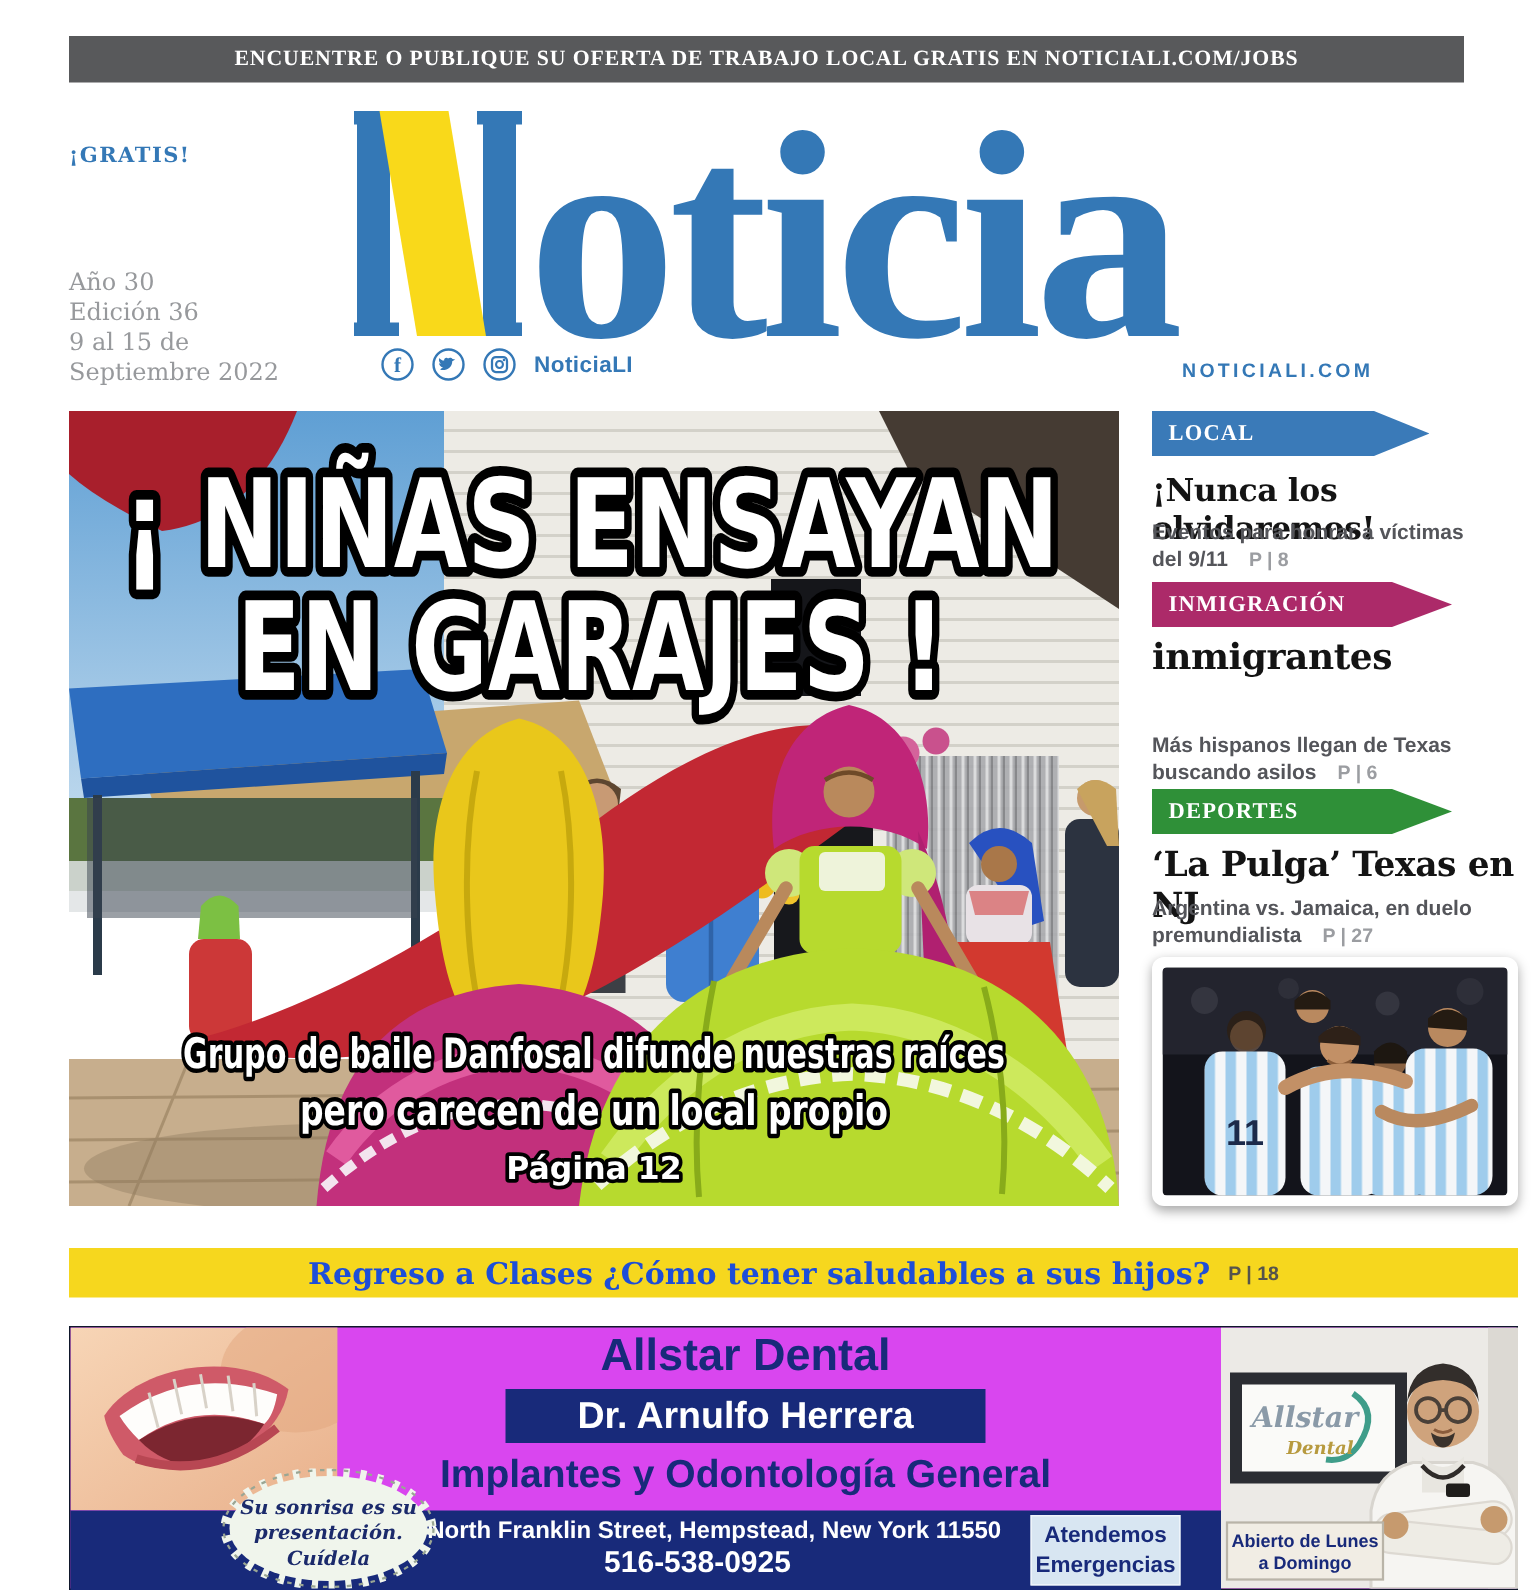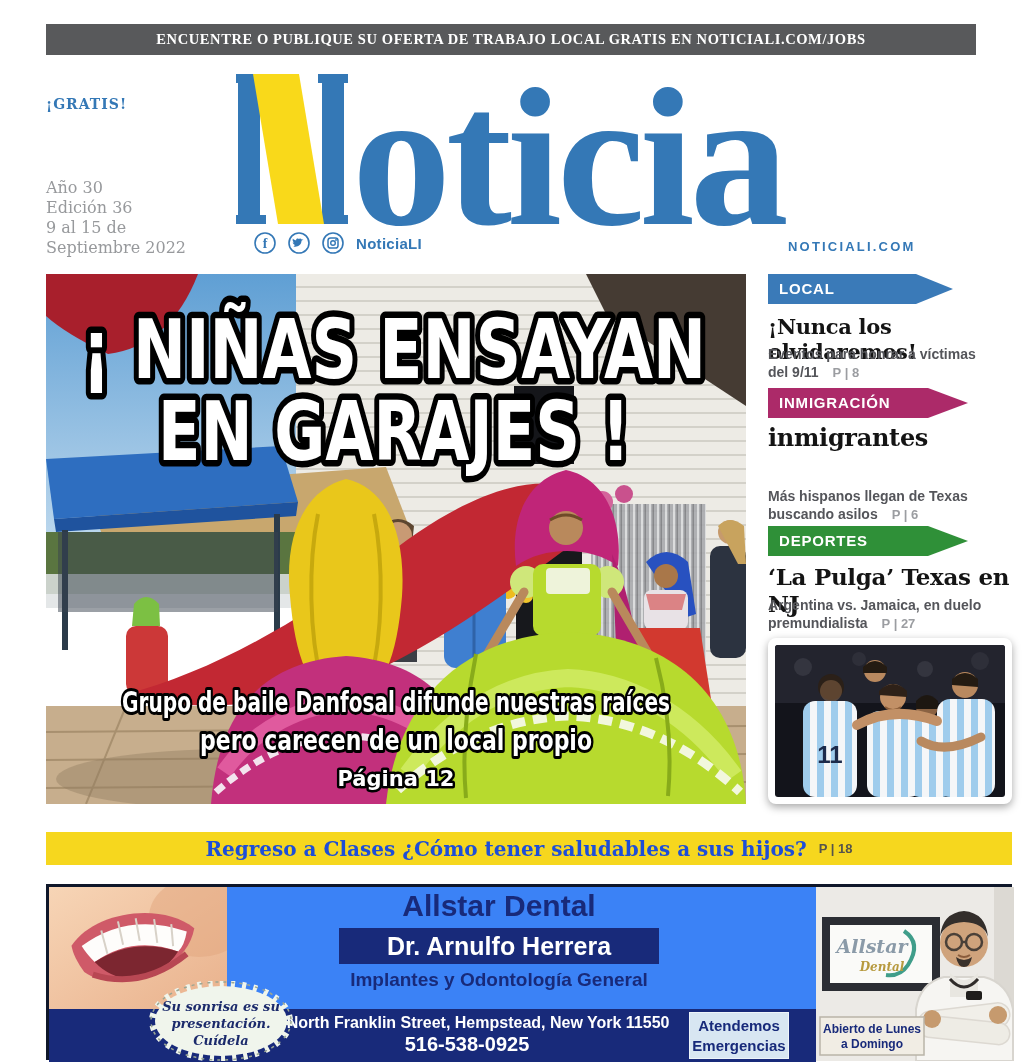--- a/index.html
+++ b/index.html
@@ -38,20 +38,21 @@
 
   
   .main-photo { left:46px; top:262px; width:700px; height:530px; }
   .main-photo svg { display:block; width:700px; height:530px; }
 
   
   .banner {
     height:30px; color:#ffffff; font-weight:bold; font-size:15px;
     letter-spacing:0.8px; line-height:30px; padding-left:11px;
     clip-path:polygon(0 0, 80% 0, 100% 50%, 80% 100%, 0 100%);
+    font-family:Liberation Serif, serif;
   }
   .banner.local { left:768px; top:262px; width:185px; background:#3a7ab8; }
   .banner.inmigracion { left:768px; top:376px; width:200px; background:#ac2a69; }
   .banner.deportes { left:768px; top:514px; width:200px; background:#2f9038; }
   .side-headline {
     left:768px; width:246px; color:#141414; font-family:"DejaVu Serif", serif;
     font-weight:bold; letter-spacing:-0.3px;
   }
   .hl-local { top:302px; font-size:21px; }
   .hl-inmigracion { top:413px; font-size:24px; line-height:1.1; }
@@ -76,37 +77,37 @@
     left:46px; top:820px; width:966px; height:33px; background:#f6d71e;
     display:flex; align-items:center; justify-content:center; gap:12px;
   }
   .strip-text {
     color:#1d4ed8; font-family:"DejaVu Serif", serif; font-weight:bold; font-size:20px;
   }
   .strip-page { color:#55544c; font-weight:bold; font-size:13px; }
 
   
   .ad {
-    left:46px; top:872px; width:966px; height:176px; background:#3b82f6;
-    border:3px solid #0f172a;
+    left:46px; top:872px; width:966px; height:176px; background:#d946ef;
+    border:1px solid #0f172a;
   }
   .ad-smile { left:0; top:0; width:178px; height:122px; }
   .ad-navy-strip { left:0; top:122px; width:767px; height:53px; background:#182a7a; }
   .ad-title {
     left:150px; top:2px; width:600px; text-align:center; color:#182a7a;
     font-weight:bold; font-size:30px;
   }
   .ad-doctor-band {
     left:290px; top:41px; width:320px; height:36px; background:#182a7a;
     color:#ffffff; font-weight:bold; font-size:25px; text-align:center;
     line-height:36px;
   }
   .ad-subtitle {
     left:150px; top:82px; width:600px; text-align:center; color:#182a7a;
-    font-weight:bold; font-size:19px;
+    font-weight:bold; font-size:26px;
   }
   .ad-address {
     left:178px; top:127px; width:480px; text-align:center; color:#ffffff;
     font-weight:bold; font-size:16px;
   }
   .ad-phone {
     left:178px; top:146px; width:480px; text-align:center; color:#ffffff;
     font-weight:bold; font-size:20px;
   }
   .ad-emergency {

